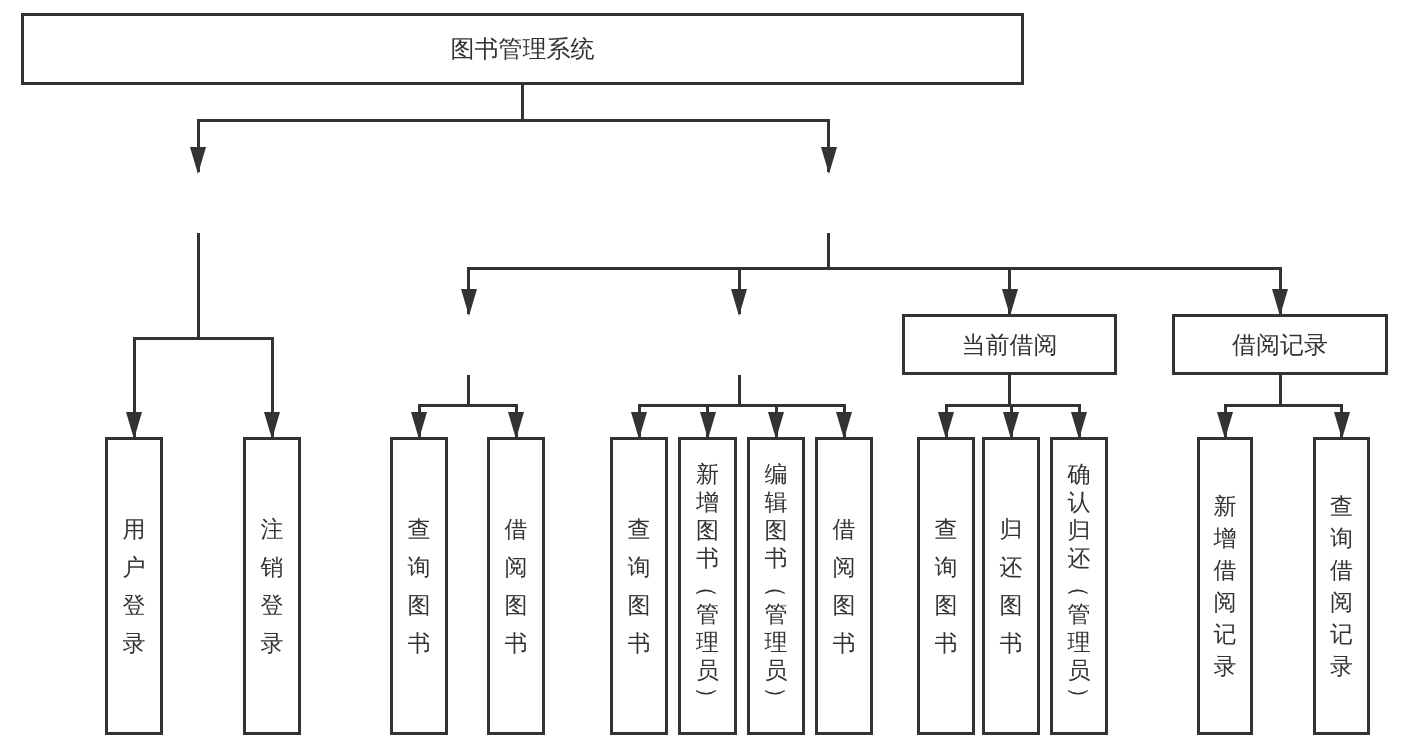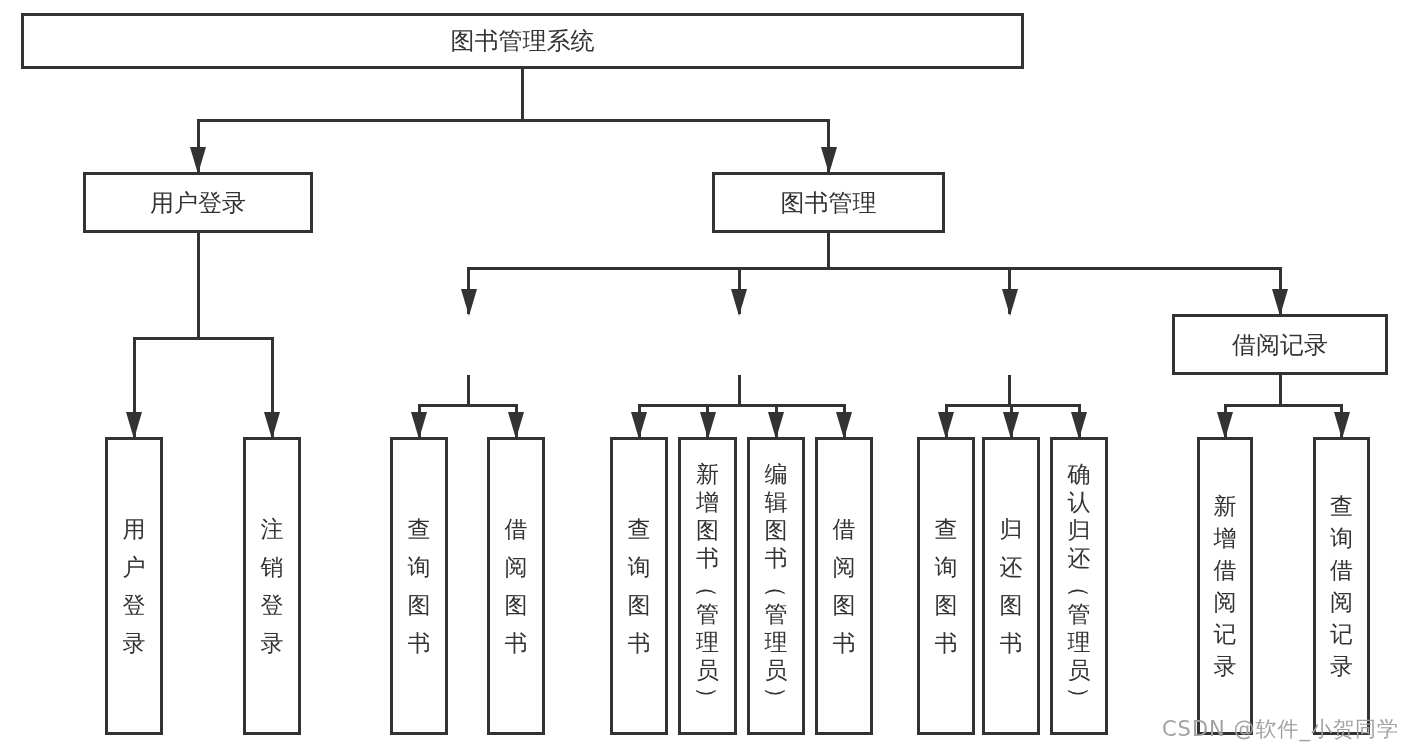--- a/index.html
+++ b/index.html
@@ -53,21 +53,20 @@
     font-size:21px;
     color:#a2a2a2;
     z-index:10;
     letter-spacing:1px;
   }
 </style>
 </head>
 <body>
 
 <div id="canvas">
-  <div id="watermark">CSDN @软件_小贺同学</div>
 <div class="vline" style="left: 521px; top: 69px; width: 3px; height: 51px;"></div>
     <div class="hline" style="left: 196.5px; top: 118.5px; width: 633.5px; height: 3px;"></div>
     <div class="vline" style="left: 196.5px; top: 120px; width: 3px; height: 52px;"></div>
     <div class="arrowhead" style="left: 190px; top: 147px;"></div>
     <div class="vline" style="left: 196.5px; top: 233px; width: 3px; height: 105px;"></div>
     <div class="hline" style="left: 132.5px; top: 336.5px; width: 141px; height: 3px;"></div>
     <div class="vline" style="left: 132.5px; top: 338px; width: 3px; height: 99px;"></div>
     <div class="arrowhead" style="left: 126px; top: 412px;"></div>
     <div class="node vert" style="left: 105px; top: 437px; width: 58px; height: 298px;">
       <div class="label">
@@ -79,23 +78,20 @@
     </div>
     <div class="vline" style="left: 270.5px; top: 338px; width: 3px; height: 99px;"></div>
     <div class="arrowhead" style="left: 264px; top: 412px;"></div>
     <div class="node vert" style="left: 243px; top: 437px; width: 58px; height: 298px;">
       <div class="label">
         <span class="ch" style="line-height: 38px; height: 38px;">注</span>
         <span class="ch" style="line-height: 38px; height: 38px;">销</span>
         <span class="ch" style="line-height: 38px; height: 38px;">登</span>
         <span class="ch" style="line-height: 38px; height: 38px;">录</span>
       </div>
-    </div>
-    <div class="node" style="left: 83px; top: 172px; width: 230px; height: 61px;">
-      <div class="label">用户登录</div>
     </div>
     <div class="vline" style="left: 827px; top: 120px; width: 3px; height: 52px;"></div>
     <div class="arrowhead" style="left: 820.5px; top: 147px;"></div>
     <div class="vline" style="left: 827px; top: 233px; width: 3px; height: 35px;"></div>
     <div class="hline" style="left: 467px; top: 266.5px; width: 814.5px; height: 3px;"></div>
     <div class="vline" style="left: 467px; top: 268px; width: 3px; height: 46px;"></div>
     <div class="arrowhead" style="left: 460.5px; top: 289px;"></div>
     <div class="vline" style="left: 467px; top: 375px; width: 3px; height: 30px;"></div>
     <div class="hline" style="left: 417.5px; top: 403.5px; width: 100px; height: 3px;"></div>
     <div class="vline" style="left: 417.5px; top: 405px; width: 3px; height: 32px;"></div>
@@ -204,20 +200,23 @@
         <span class="ch" style="line-height: 28px; height: 28px;">认</span>
         <span class="ch" style="line-height: 28px; height: 28px;">归</span>
         <span class="ch" style="line-height: 28px; height: 28px;">还</span>
         <span class="ch rot" style="line-height: 28px; height: 28px;">（</span>
         <span class="ch" style="line-height: 28px; height: 28px;">管</span>
         <span class="ch" style="line-height: 28px; height: 28px;">理</span>
         <span class="ch" style="line-height: 28px; height: 28px;">员</span>
         <span class="ch rot" style="line-height: 28px; height: 28px;">）</span>
       </div>
     </div>
+    <div class="node" style="left: 902px; top: 314px; width: 215px; height: 61px;">
+      <div class="label">当前借阅</div>
+    </div>
     <div class="vline" style="left: 1278.5px; top: 268px; width: 3px; height: 46px;"></div>
     <div class="arrowhead" style="left: 1272px; top: 289px;"></div>
     <div class="vline" style="left: 1278.5px; top: 375px; width: 3px; height: 30px;"></div>
     <div class="hline" style="left: 1223.5px; top: 403.5px; width: 119.5px; height: 3px;"></div>
     <div class="vline" style="left: 1223.5px; top: 405px; width: 3px; height: 32px;"></div>
     <div class="arrowhead" style="left: 1217px; top: 412px;"></div>
     <div class="node vert" style="left: 1197px; top: 437px; width: 56px; height: 298px;">
       <div class="label">
         <span class="ch" style="line-height: 32px; height: 32px;">新</span>
         <span class="ch" style="line-height: 32px; height: 32px;">增</span>
@@ -235,19 +234,16 @@
         <span class="ch" style="line-height: 32px; height: 32px;">询</span>
         <span class="ch" style="line-height: 32px; height: 32px;">借</span>
         <span class="ch" style="line-height: 32px; height: 32px;">阅</span>
         <span class="ch" style="line-height: 32px; height: 32px;">记</span>
         <span class="ch" style="line-height: 32px; height: 32px;">录</span>
       </div>
     </div>
     <div class="node" style="left: 1172px; top: 314px; width: 216px; height: 61px; justify-content: center;">
       <div class="label">借阅记录</div>
     </div>
-    <div class="node" style="left: 712px; top: 172px; width: 233px; height: 61px;">
-      <div class="label">图书管理</div>
-    </div>
-    <div class="node" style="left: 21px; top: 13px; width: 1003px; height: 56px;">
+    <div class="node" style="left: 21px; top: 13px; width: 1003px; height: 72px;">
       <div class="label">图书管理系统</div>
     </div>
   </div>
 
 </body></html>

